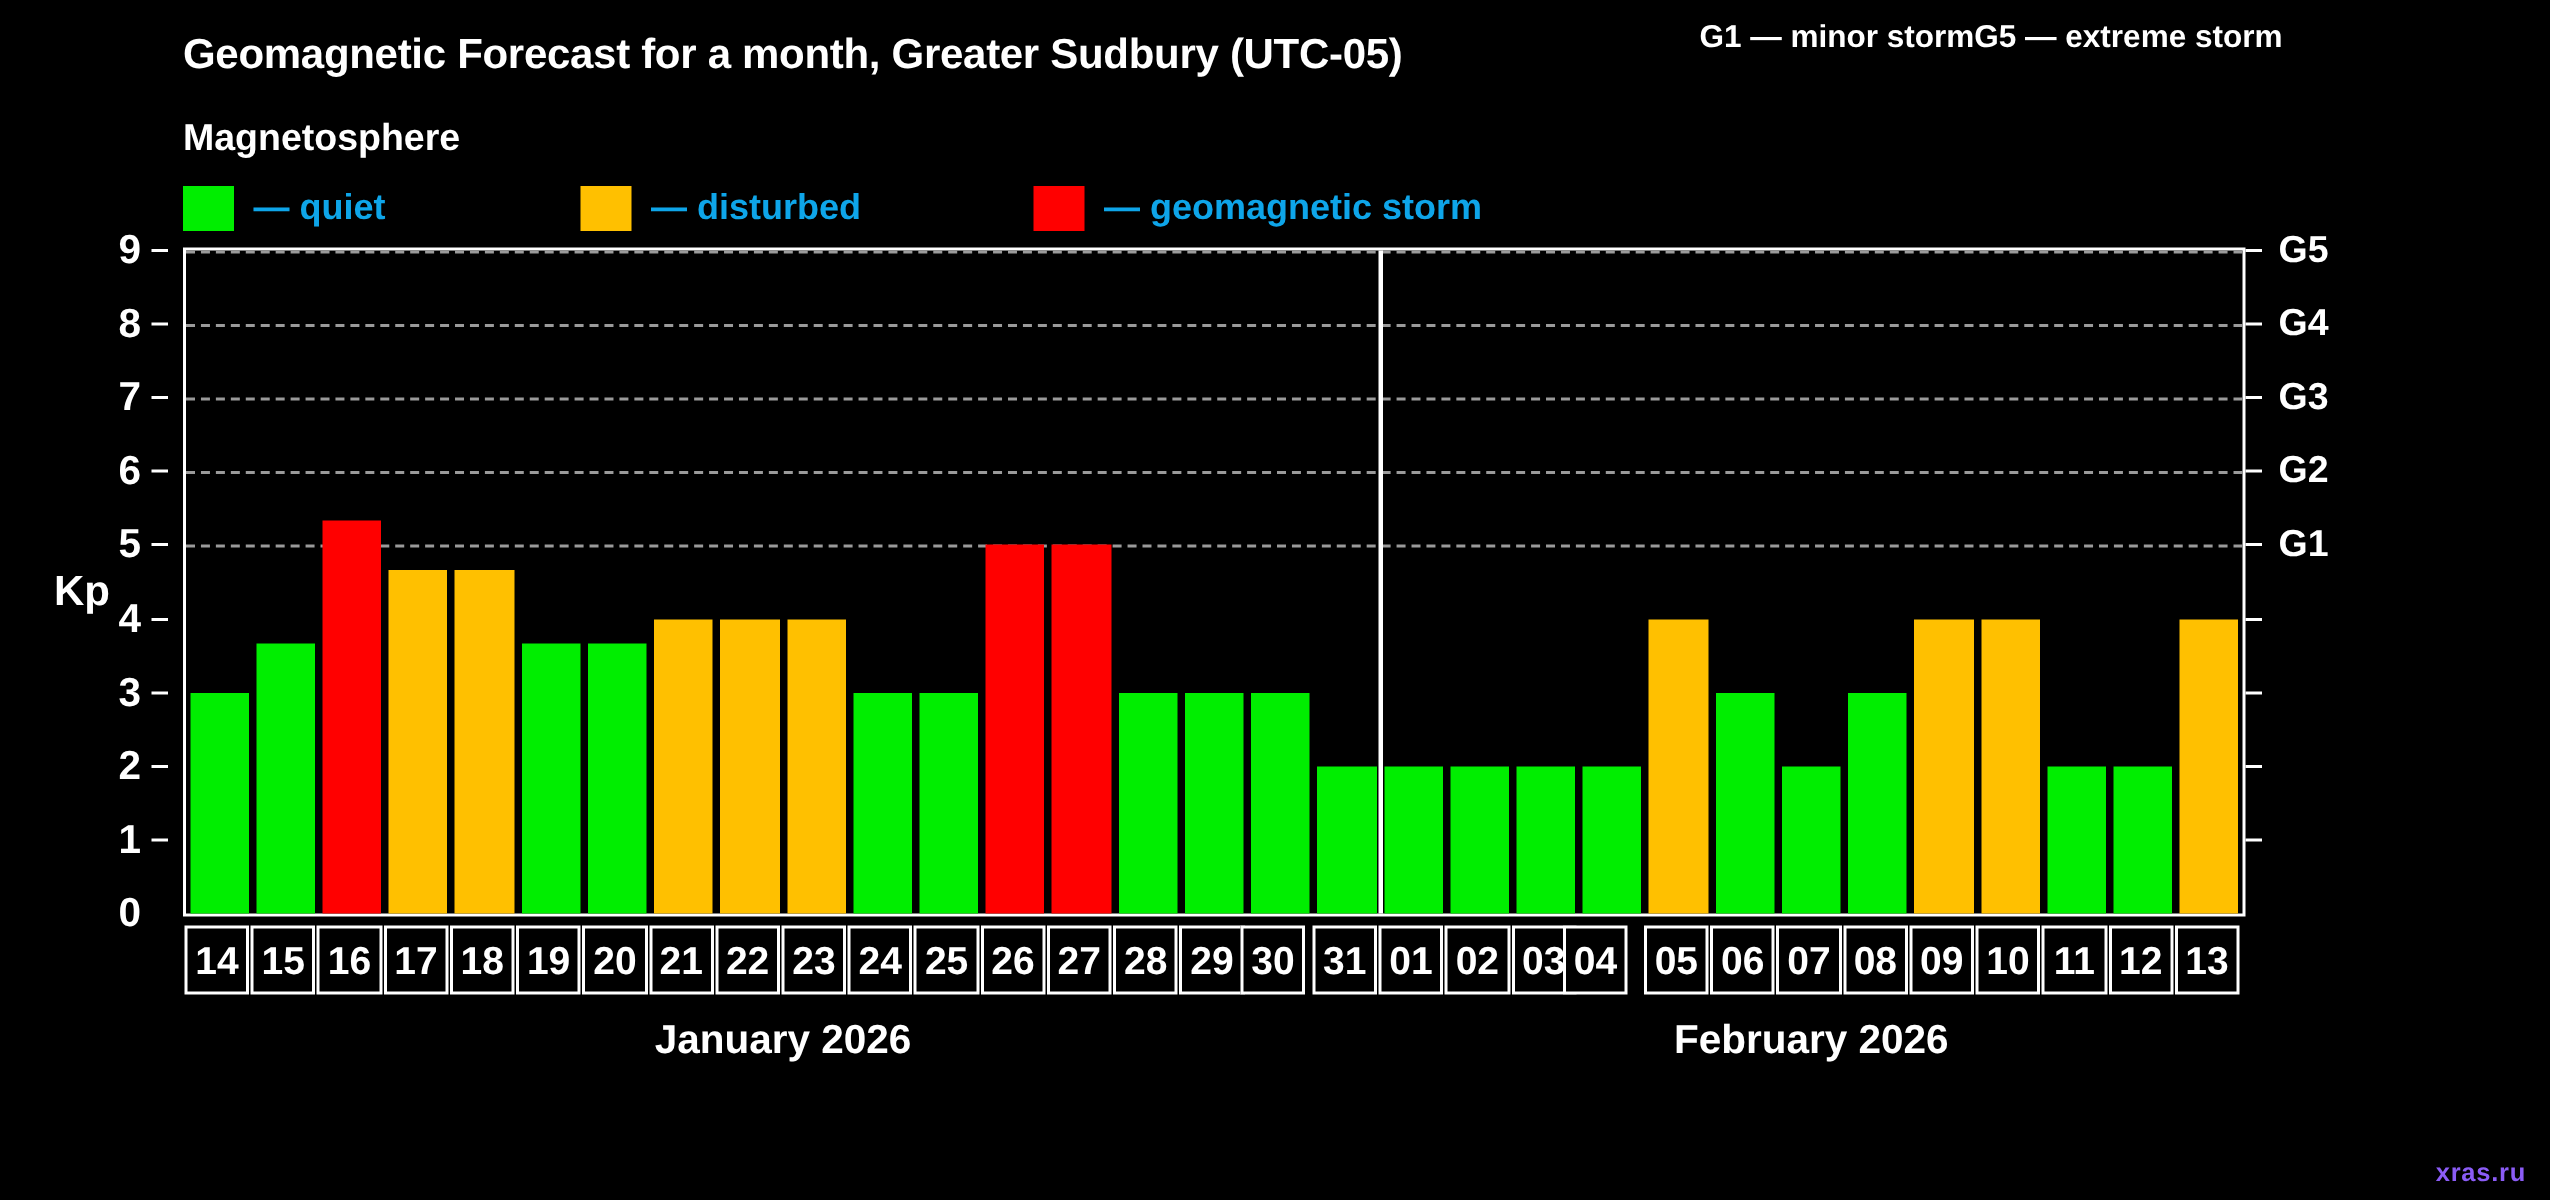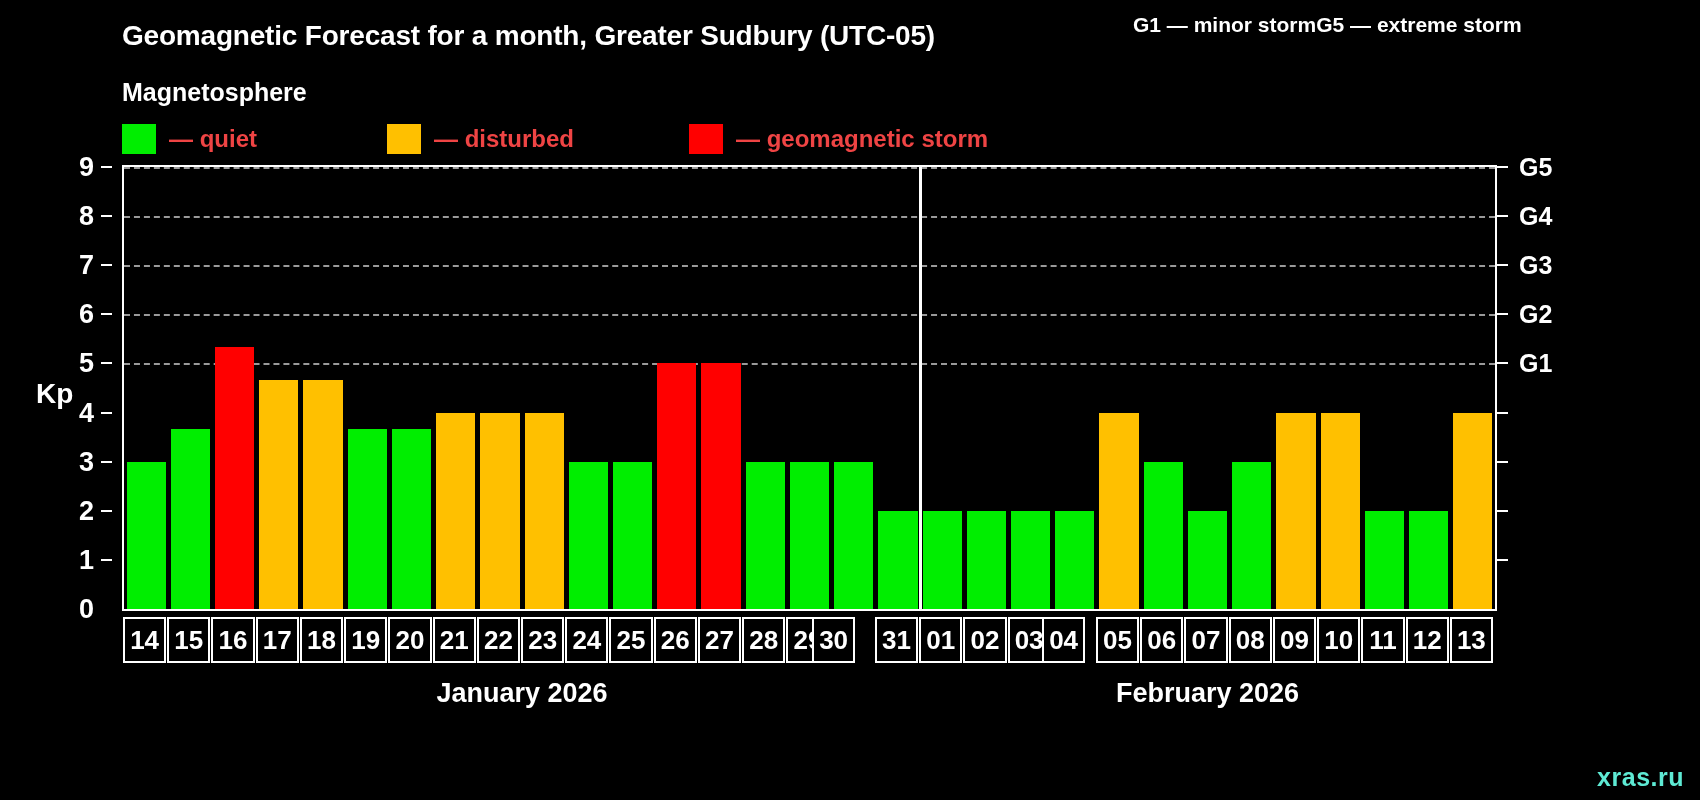--- a/index.html
+++ b/index.html
@@ -53,21 +53,21 @@
     height: 34px;
   }
   .legend-swatch {
     width: 34px;
     height: 30px;
     display: block;
   }
   .legend-text {
     font-size: 24px;
     font-weight: bold;
-    color: #ef4444;
+    color: #0ea5e9;
     margin-left: 13px;
     white-space: nowrap;
   }
 
   
   #g-scale-legend {
     position: absolute;
     left: 1133px;
     top: 12px;
     display: flex;
@@ -227,23 +227,23 @@
     color: #ffffff;
     white-space: nowrap;
     text-align: center;
   }
 
   
   #watermark {
     position: absolute;
     right: 16px;
     bottom: 8px;
-    font-size: 25px;
-    font-weight: bold;
-    color: #5eead4;
+    font-size: 17px;
+    font-weight: bold;
+    color: #8b5cf6;
     letter-spacing: 0.5px;
   }
 </style>
 </head>
 <body>
 
 <div id="chart-title">Geomagnetic Forecast for a month, Greater Sudbury (UTC-05)</div>
 <div id="magnetosphere-heading">Magnetosphere</div>
 
 <div id="magnetosphere-legend">
@@ -362,21 +362,21 @@
     <div class="day-box" style="left: 266.355px; width: 43.2258px;">20</div>
     <div class="day-box" style="left: 310.581px; width: 43.2258px;">21</div>
     <div class="day-box" style="left: 354.806px; width: 43.2258px;">22</div>
     <div class="day-box" style="left: 399.032px; width: 43.2258px;">23</div>
     <div class="day-box" style="left: 443.258px; width: 43.2258px;">24</div>
     <div class="day-box" style="left: 487.484px; width: 43.2258px;">25</div>
     <div class="day-box" style="left: 531.71px; width: 43.2258px;">26</div>
     <div class="day-box" style="left: 575.935px; width: 43.2258px;">27</div>
     <div class="day-box" style="left: 620.161px; width: 43.2258px;">28</div>
     <div class="day-box" style="left: 664.387px; width: 43.2258px;">29</div>
-    <div class="day-box" style="left: 690px; width: 43.2258px;">30</div>
+    <div class="day-box" style="left: 705px; width: 43.2258px;">30</div>
     <div class="day-box" style="left: 752.839px; width: 43.2258px;">31</div>
     <div class="day-box" style="left: 797.065px; width: 43.2258px;">01</div>
     <div class="day-box" style="left: 841.29px; width: 43.2258px;">02</div>
     <div class="day-box" style="left: 885.516px; width: 43.2258px;">03</div>
     <div class="day-box" style="left: 884px; width: 43.2258px; margin-left: 36px;">04</div>
     <div class="day-box" style="left: 973.968px; width: 43.2258px;">05</div>
     <div class="day-box" style="left: 1018.19px; width: 43.2258px;">06</div>
     <div class="day-box" style="left: 1062.42px; width: 43.2258px; text-align: center;">07</div>
     <div class="day-box" style="left: 1106.65px; width: 43.2258px;">08</div>
     <div class="day-box" style="left: 1150.87px; width: 43.2258px;">09</div>

